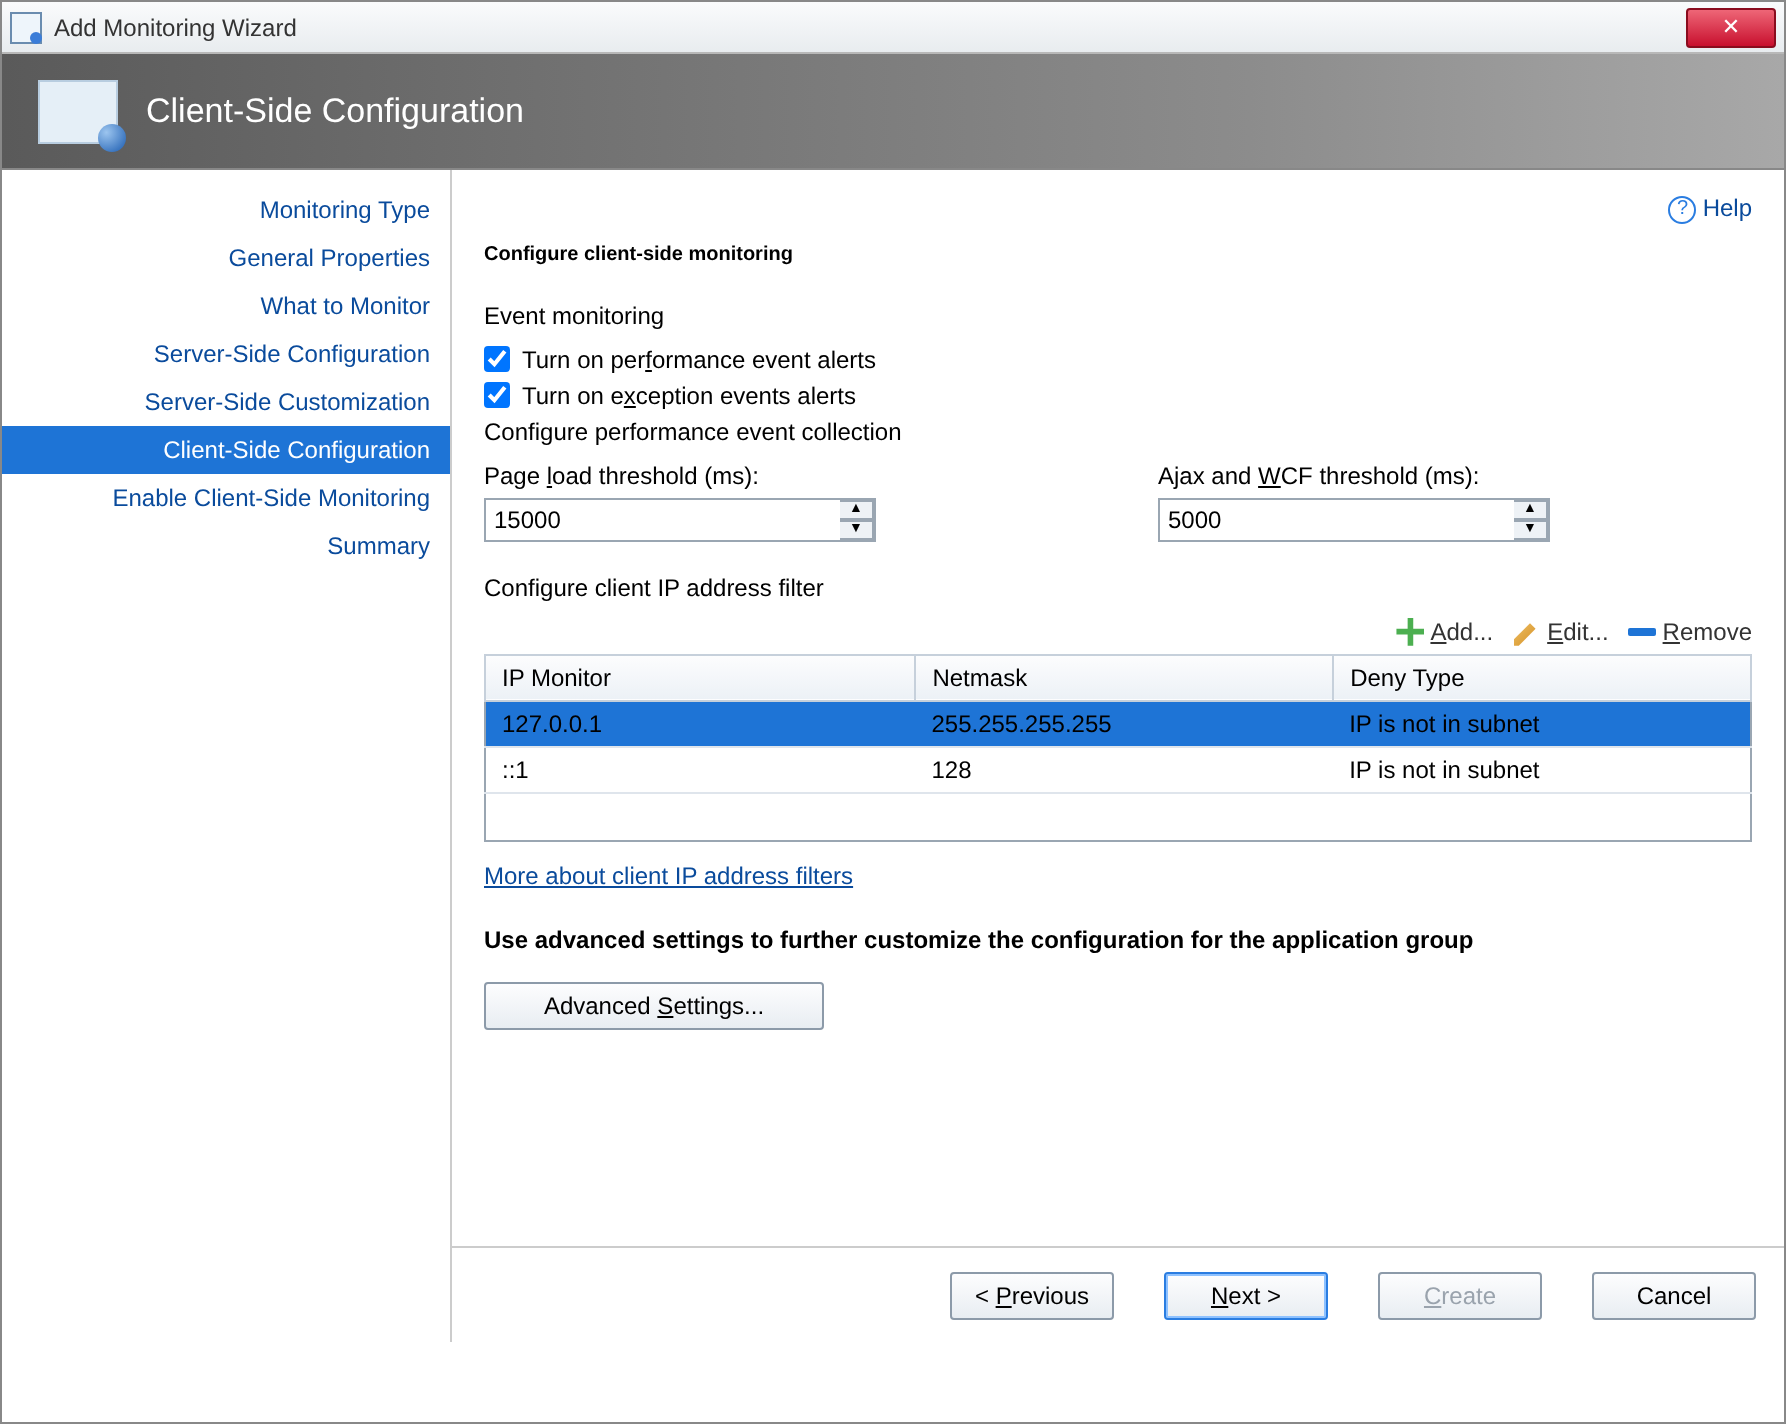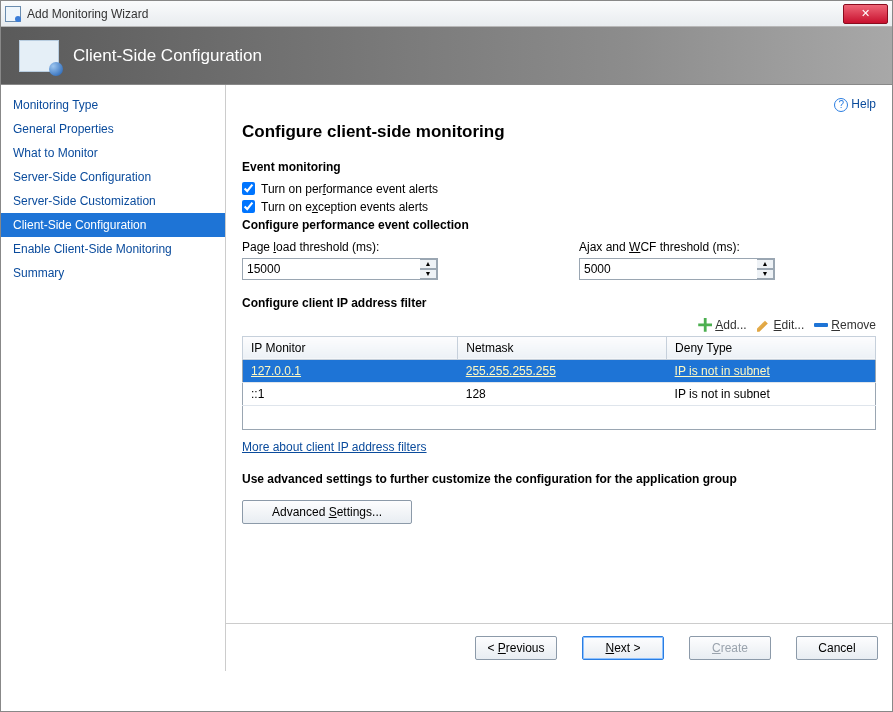--- a/index.html
+++ b/index.html
@@ -15,31 +15,31 @@
 
 
 .banner { height: 58px; background: linear-gradient(to right, #5a5a5a 0%, #707070 30%, #8c8c8c 70%, #a8a8a8 100%); border-bottom: 1px solid #888; display: flex; align-items: center; padding-left: 18px; position: relative; }
 .banner .banner-icon { width: 40px; height: 32px; margin-right: 14px; position: relative; }
 .banner .banner-icon::before { content:""; position:absolute; inset:0; background:#e5eff7; border:1px solid #b8cde0; }
 .banner .banner-icon::after { content:""; position:absolute; width:14px; height:14px; border-radius:50%; background: radial-gradient(circle at 30% 30%, #9cc5ef, #1a5bb0); bottom:-4px; right:-4px; }
 .banner .banner-title { color: #fff; font-size: 17px; font-weight: 300; }
 
 
 .body { display: flex; height: 586px; }
-.sidebar { width: 225px; border-right: 1px solid #ccc; padding-top: 8px; }
+.sidebar { width: 225px; border-right: 1px solid #ccc; padding-top: 8px; text-align: right; }
 .sidebar-item { padding: 5px 10px 5px 12px; color: #0a4b9c; cursor: pointer; }
 .sidebar-item.active { background: #1e74d6; color: #fff; }
 .content { flex: 1; padding: 8px 16px 0 16px; position: relative; }
 
 .help-row { text-align: right; padding: 4px 0 10px; }
 .help-link { color: #0a4b9c; }
 .help-icon { display:inline-block; width:14px; height:14px; border-radius:50%; border:1px solid #2a7de1; color:#2a7de1; text-align:center; line-height:12px; font-size:10px; margin-right:3px; vertical-align:middle; }
 
-.section-title { font-weight: bold; font-size: 17px; margin-bottom: 18px; }
-.sub-title { font-weight: bold; font-size: 12px; margin-bottom: 8px; margin-top: 4px; }
+.section-title { font-weight: bold; font-size: 10px; margin-bottom: 18px; }
+.sub-title { font-weight: normal; font-size: 12px; margin-bottom: 8px; margin-top: 4px; }
 
 .chk-row { display:flex; align-items:center; margin: 4px 0 4px 0; }
 .chk-row input { margin-right: 6px; }
 .underline-l { text-decoration: underline; }
 
 .perf-row { display:flex; gap: 40px; margin-top: 4px; }
 .perf-col { flex: 1; }
 .perf-col label { display:block; margin-bottom: 4px; }
 .spin-wrap { position: relative; width: 196px; }
 .spin-wrap input { width: 100%; height: 22px; border: 1px solid #9aa6b2; padding: 2px 20px 2px 4px; font-size:12px; }
@@ -52,21 +52,21 @@
 .ic { width:14px; height:14px; display:inline-block; }
 .ic-add { position:relative; }
 .ic-add::before { content:""; position:absolute; inset:0; background: #4caf50; clip-path: polygon(40% 0,60% 0,60% 40%,100% 40%,100% 60%,60% 60%,60% 100%,40% 100%,40% 60%,0 60%,0 40%,40% 40%); }
 .ic-edit { background: linear-gradient(135deg,#f0c36a,#d28b1e); clip-path: polygon(0 80%,60% 20%,80% 40%,20% 100%,0 100%); }
 .ic-remove { position:relative; }
 .ic-remove::before { content:""; position:absolute; left:0; right:0; top:5px; height:4px; background:#1e74d6; border-radius:1px; }
 
 .ip-table { width:100%; border:1px solid #9aa6b2; border-collapse:collapse; }
 .ip-table th { text-align:left; font-weight:normal; background: linear-gradient(#fdfdfe,#ecf1f6); border:1px solid #c6d0db; padding:4px 8px; }
 .ip-table td { border-top:1px solid #dfe5ec; padding:4px 8px; }
-.ip-table tr.selected td { background:#1e74d6; color:#fef9c3;text-decoration:underline; }
+.ip-table tr.selected td { background:#1e74d6; color:#000000; }
 .ip-table .blank td { height:24px; }
 
 .more-link { color:#0a4b9c; text-decoration:underline; display:inline-block; margin-top:10px; }
 
 .adv-row { margin-top:18px; }
 .adv-btn { width:170px; height:24px; background:linear-gradient(#fdfdfe,#e8edf2); border:1px solid #8c9aa9; border-radius:2px; font-size:12px; }
 
 
 .footer { position:absolute; bottom:0; left:0; right:0; height:48px; border-top:1px solid #ccc; display:flex; justify-content:flex-end; align-items:center; padding-right:14px; gap:25px; background:#fff; }
 .wbtn { width:82px; height:24px; background:linear-gradient(#fdfdfe,#e8edf2); border:1px solid #8c9aa9; border-radius:2px; font-size:12px; }

